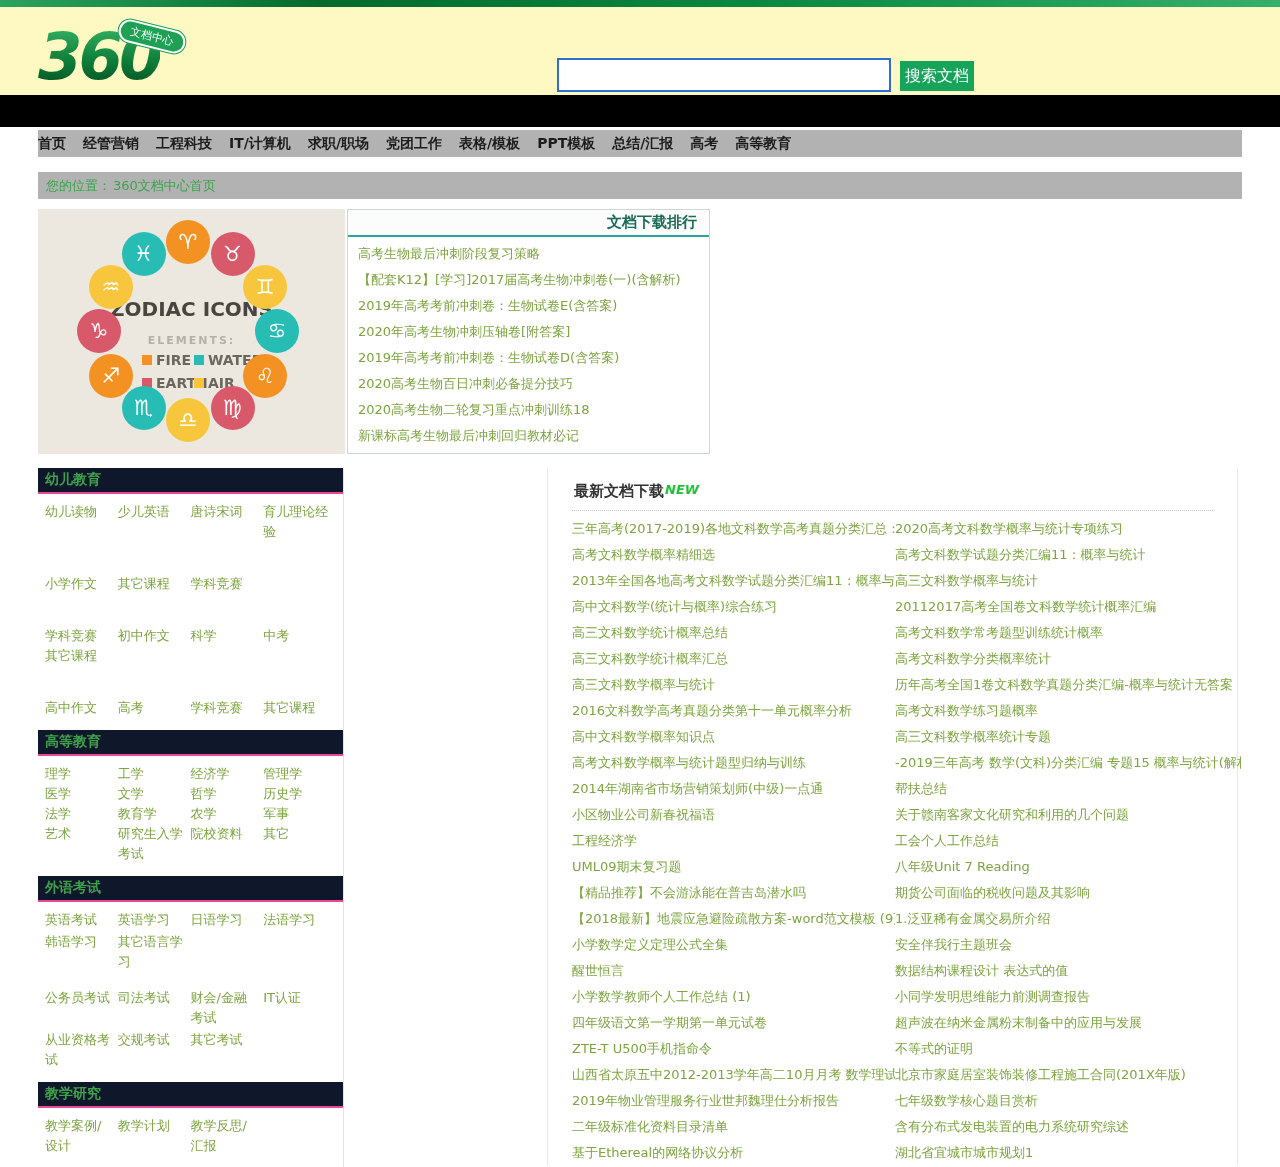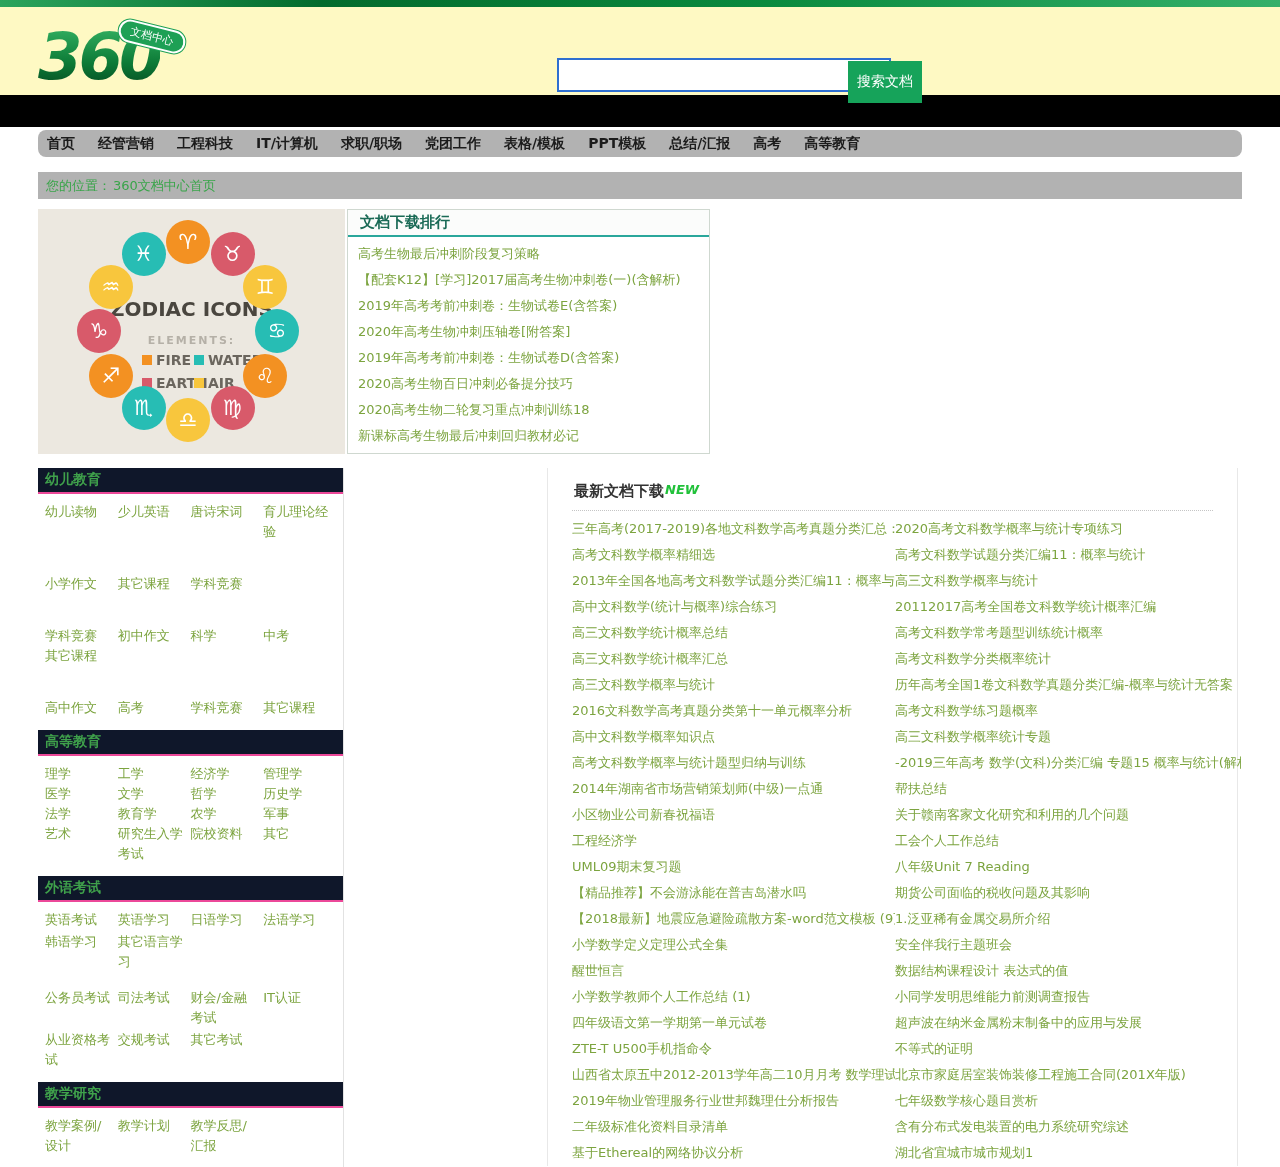--- a/index.html
+++ b/index.html
@@ -29,33 +29,33 @@
   .tagline {
     position:absolute; left:192px; top:54px;
     color:#2fa05a; font-size:20px; font-weight:bold; font-style:italic;
     letter-spacing:10px; white-space:nowrap;
   }
   .search-input {
     position:absolute; left:557px; top:51px; width:334px; height:34px;
     border:2px solid #2e6fd0; outline:none; font-size:14px; padding:0 8px;
   }
   .search-btn {
-    position:absolute; left:848px; top:54px; width:74px; height:42px;
-    background:#16a35a; color:#fff; border:none; font-size:14px; cursor:pointer;
+    position:absolute; left:900px; top:54px; width:74px; height:30px;
+    background:#16a35a; color:#fff; border:none; font-size:16px; cursor:pointer;
     font-family:"DejaVu Sans", sans-serif;
   }
 
   .blackbar { height:32px; background:#000; }
 
   .container { width:1204px; margin-left:38px; }
 
   .nav {
     margin-top:3px; height:27px; background:#b2b2b2;
-    display:flex; align-items:center; gap:23px; padding:0 9px;
-    font-size:14px; font-weight:bold; color:#1c1c1c;border-radius:8px;
+    display:flex; align-items:center; gap:17px; padding:0 0;
+    font-size:14px; font-weight:bold; color:#1c1c1c;
   }
   .nav-item { color:#1c1c1c; white-space:nowrap; }
 
   .breadcrumb {
     margin-top:15px; height:27px; background:#b2b2b2;
     display:flex; align-items:center; padding:0 8px; gap:2px;
     font-size:13px; color:#3aa54a;
   }
   .breadcrumb a { color:#3aa54a; }
 
@@ -69,21 +69,21 @@
   .zodiac-legend { position:absolute; left:104px; top:143px; width:110px;
                    display:grid; grid-template-columns:52px 52px; grid-row-gap:7px; }
   .legend-item { display:flex; align-items:center; gap:4px; font-size:14px; font-weight:bold; color:#6b665e; }
   .legend-swatch { width:10px; height:10px; flex:none; }
   .zsign { position:absolute; width:44px; height:44px; border-radius:50%;
            color:#fff; font-size:21px; line-height:44px; text-align:center; font-weight:bold; }
 
   .ranking { margin-left:2px; width:363px; height:245px; border:1px solid #cfd8d0;
              background:#fff; overflow:hidden; flex:none; }
   .ranking-header { height:27px; line-height:25px; padding:0 12px; font-size:15px;
-                    font-weight:bold; color:#1a6a56; border-bottom:2px solid #2aa79b; background:#fbfcfb; }
+                    font-weight:bold; color:#1a6a56; border-bottom:2px solid #2aa79b; background:#fbfcfb;text-align:right; }
   .ranking-list { list-style:none; padding:3px 10px 0; }
   .ranking-list li { line-height:25px; white-space:nowrap; overflow:hidden; }
   .ranking-list a { color:#7ca43f; font-size:13px; }
 
   
   .mainrow { display:flex; margin-top:14px; align-items:flex-start; }
 
   .sidebar { width:306px; border-right:1px solid #e2e2e2; min-height:690px; flex:none; }
   .section { margin-bottom:12px; }
   .section-header { font-size:14px; font-weight:bold; color:#3fa04b; background:#0f172a;

